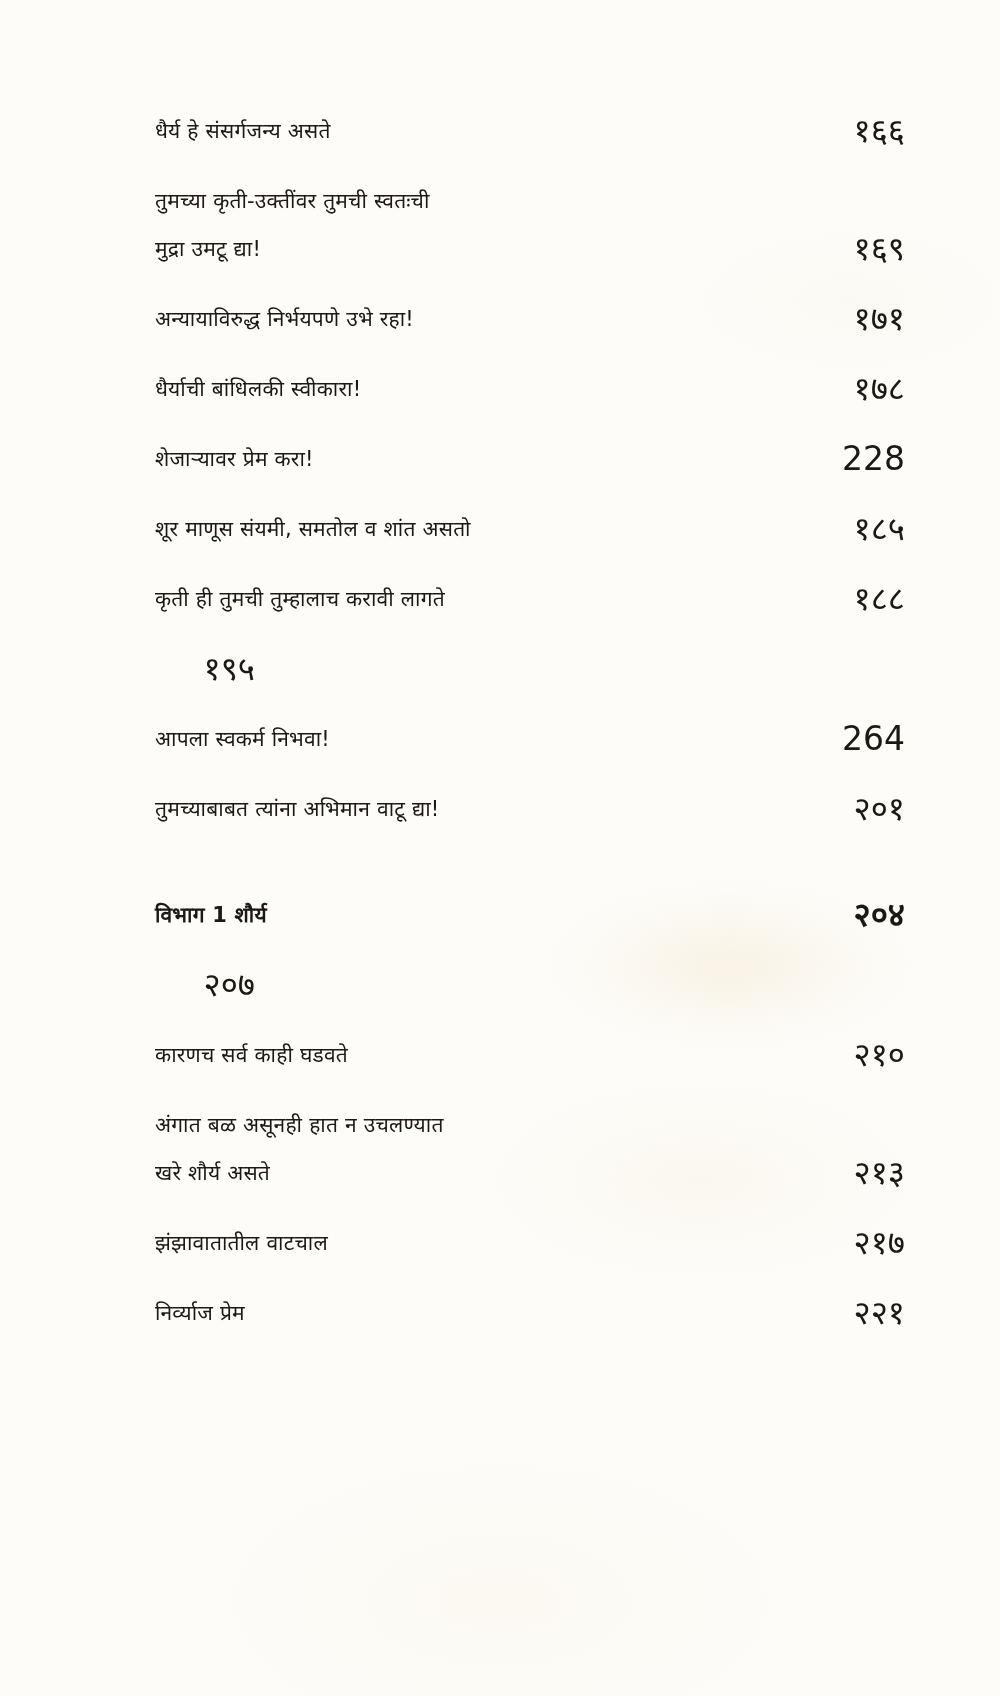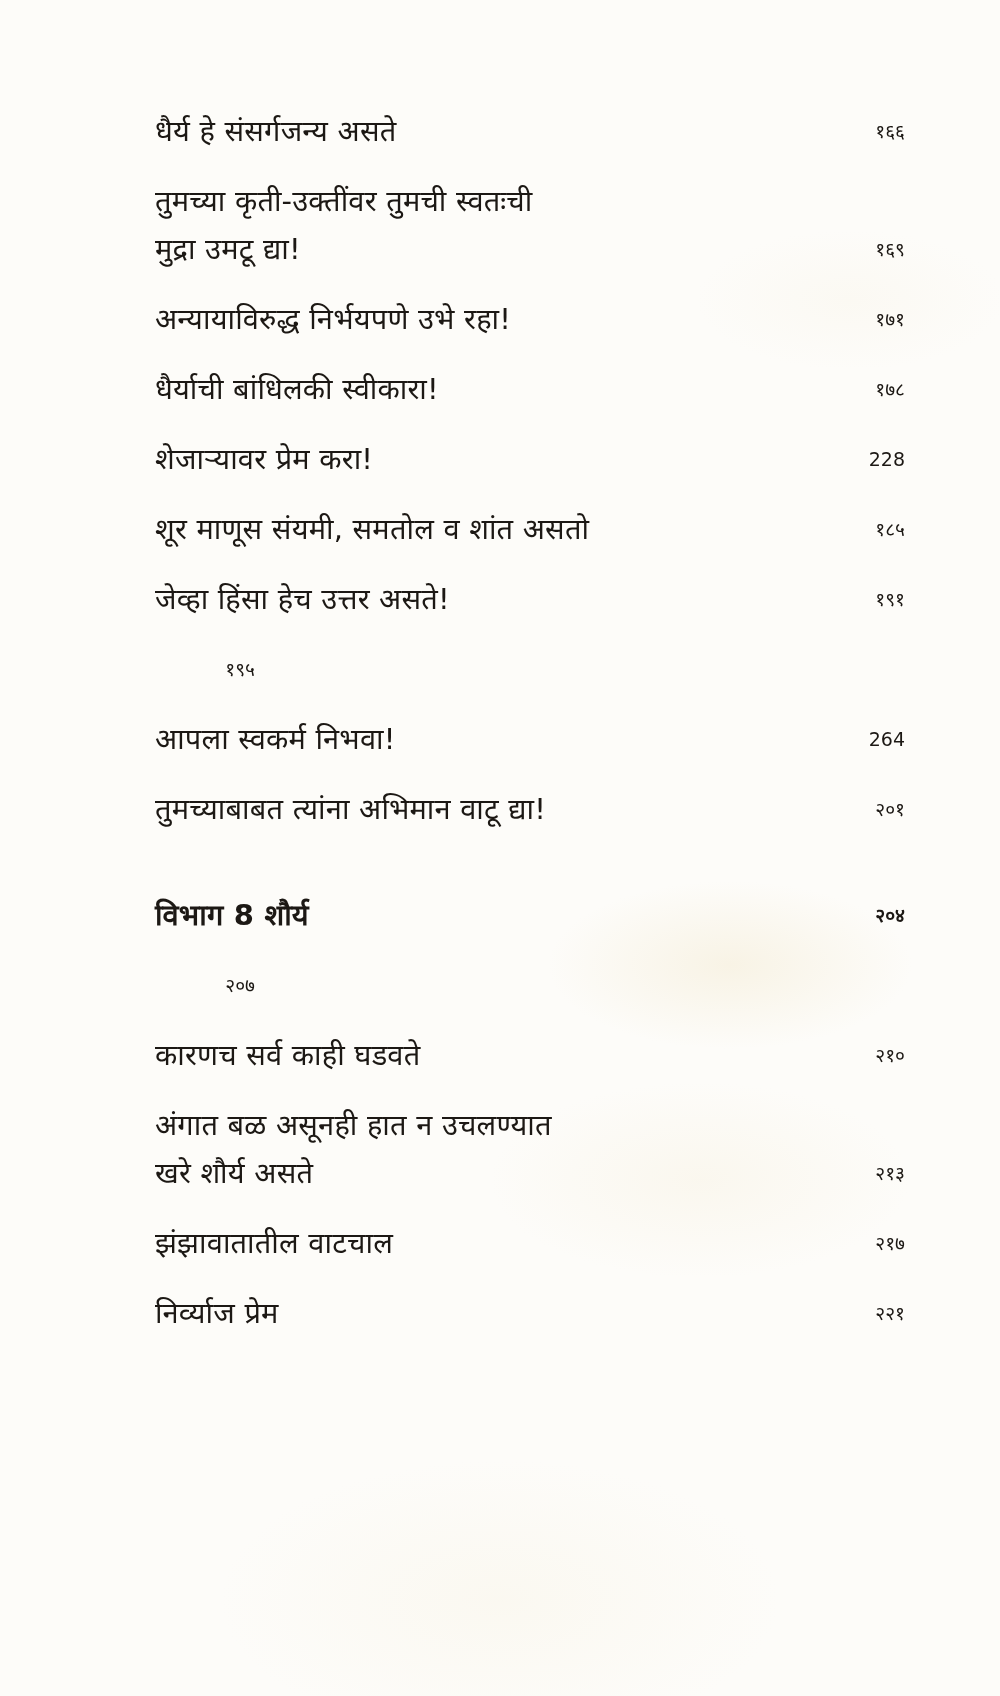--- a/index.html
+++ b/index.html
@@ -34,29 +34,29 @@
     display: flex;
     justify-content: space-between;
     align-items: flex-end;
     margin-bottom: 22px;
   }
   .entry.section {
     margin-top: 58px;
     font-weight: 700;
   }
   .titles {
-    font-size: 29px;
+    font-size: 21px;
     line-height: 48px;
     letter-spacing: 0.2px;
   }
   .title-line {
     white-space: nowrap;
   }
   .pagenum {
-    font-size: 19px;
+    font-size: 33px;
     line-height: 48px;
     text-align: right;
     min-width: 80px;
     flex: 0 0 auto;
     padding-left: 20px;
   }
 </style>
 </head>
 <body>
 
@@ -94,42 +94,42 @@
         <div class="pagenum">228</div>
       </div>
       <div class="entry">
         <div class="titles">
           <div class="title-line">शूर माणूस संयमी, समतोल व शांत असतो</div>
         </div>
         <div class="pagenum">१८५</div>
       </div>
       <div class="entry">
         <div class="titles">
-          <div class="title-line">जेव्हा हिंसा हेच उत्तर असते!</div>
+          <div class="title-line">कृती ही तुमची तुम्हालाच करावी लागते</div>
         </div>
-        <div class="pagenum">१९१</div>
+        <div class="pagenum">१८८</div>
       </div>
       <div class="entry">
         <div class="pagenum">१९५</div>
       </div>
       <div class="entry">
         <div class="titles">
           <div class="title-line">आपला स्वकर्म निभवा!</div>
         </div>
         <div class="pagenum">264</div>
       </div>
       <div class="entry">
         <div class="titles">
           <div class="title-line">तुमच्याबाबत त्यांना अभिमान वाटू द्या!</div>
         </div>
         <div class="pagenum">२०१</div>
       </div>
       <div class="entry section">
         <div class="titles">
-          <div class="title-line">विभाग 8 शौर्य</div>
+          <div class="title-line">विभाग 1 शौर्य</div>
         </div>
         <div class="pagenum">२०४</div>
       </div>
       <div class="entry">
         <div class="pagenum">२०७</div>
       </div>
       <div class="entry">
         <div class="titles">
           <div class="title-line">कारणच सर्व काही घडवते</div>
         </div>

